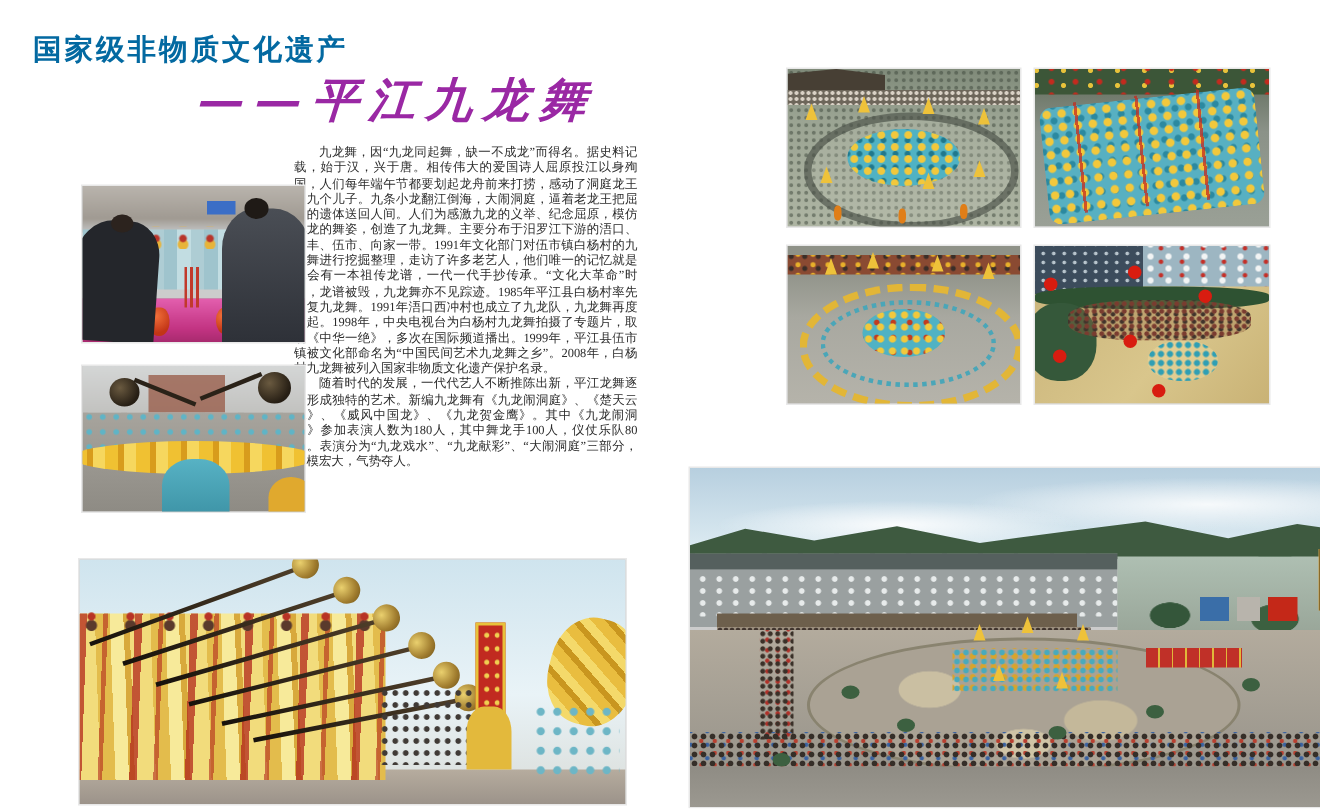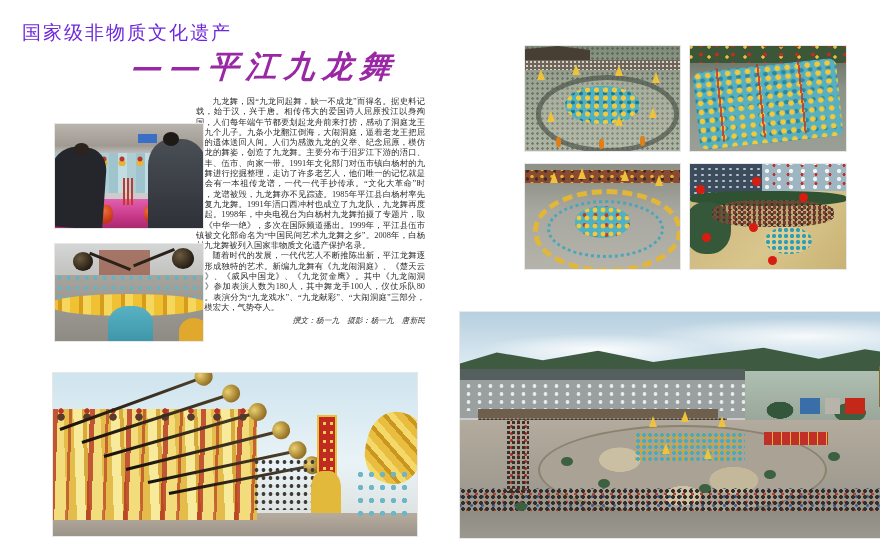--- a/index.html
+++ b/index.html
@@ -1,21 +1,21 @@
 <!DOCTYPE html>
 <html><head>
 <meta charset="utf-8">
 <style>
   html,body{margin:0;padding:0;background:#fff;}
   .page{position:relative;width:880px;height:539px;background:#ffffff;overflow:hidden;
         font-family:"DejaVu Sans",sans-serif;}
 
   
-  .title{position:absolute;left:22px;top:20px;font-size:19px;font-weight:normal;
-         letter-spacing:2px;color:#6d28d9;}
+  .title{position:absolute;left:22px;top:20px;font-size:19px;font-weight:bold;
+         letter-spacing:2px;color:#0369a1;}
   .subtitle{position:absolute;left:132px;top:46px;font-size:31px;font-weight:bold;
             font-style:italic;letter-spacing:7px;color:#9a28a4;
             font-family:"DejaVu Serif",serif;transform:skewX(-4deg);}
 
   
   .article{position:absolute;left:196px;top:97px;width:229px;color:#2b2b2b;
            font-size:8.3px;line-height:10.3px;text-align:justify;
            font-family:"Liberation Serif","DejaVu Serif",serif;}
   .article p{margin:0;text-indent:2em;}
   .credit{margin-top:3px;text-align:right;font-style:italic;font-size:7.8px;color:#333;}
@@ -232,21 +232,20 @@
 <body>
 
 <div class="page">
 
   <div class="title">国家级非物质文化遗产</div>
   <div class="subtitle">——平江九龙舞</div>
 
   <div class="article">
     <p>九龙舞，因“九龙同起舞，缺一不成龙”而得名。据史料记载，始于汉，兴于唐。相传伟大的爱国诗人屈原投江以身殉国，人们每年端午节都要划起龙舟前来打捞，感动了洞庭龙王的九个儿子。九条小龙翻江倒海，大闹洞庭，逼着老龙王把屈原的遗体送回人间。人们为感激九龙的义举、纪念屈原，模仿九龙的舞姿，创造了九龙舞。主要分布于汨罗江下游的浯口、时丰、伍市、向家一带。1991年文化部门对伍市镇白杨村的九龙舞进行挖掘整理，走访了许多老艺人，他们唯一的记忆就是龙会有一本祖传龙谱，一代一代手抄传承。“文化大革命”时期，龙谱被毁，九龙舞亦不见踪迹。1985年平江县白杨村率先恢复九龙舞。1991年浯口西冲村也成立了九龙队，九龙舞再度兴起。1998年，中央电视台为白杨村九龙舞拍摄了专题片，取名《中华一绝》，多次在国际频道播出。1999年，平江县伍市镇被文化部命名为“中国民间艺术九龙舞之乡”。2008年，白杨村九龙舞被列入国家非物质文化遗产保护名录。</p>
     <p>随着时代的发展，一代代艺人不断推陈出新，平江龙舞逐渐形成独特的艺术。新编九龙舞有《九龙闹洞庭》、《楚天云龙》、《威风中国龙》、《九龙贺金鹰》。其中《九龙闹洞庭》参加表演人数为180人，其中舞龙手100人，仪仗乐队80人。表演分为“九龙戏水”、“九龙献彩”、“大闹洞庭”三部分，规模宏大，气势夺人。</p>
-    <div class="credit">撰文：杨一九　摄影：杨一九　唐新民</div>
   </div>
 
   <figure class="photo pL1">
     <div class="buildings"></div>
     <div class="sign"></div>
     <div class="troupe"></div>
     <div class="hats"></div>
     <div class="table"></div>
     <div class="vase1"></div>
     <div class="vase2"></div>

